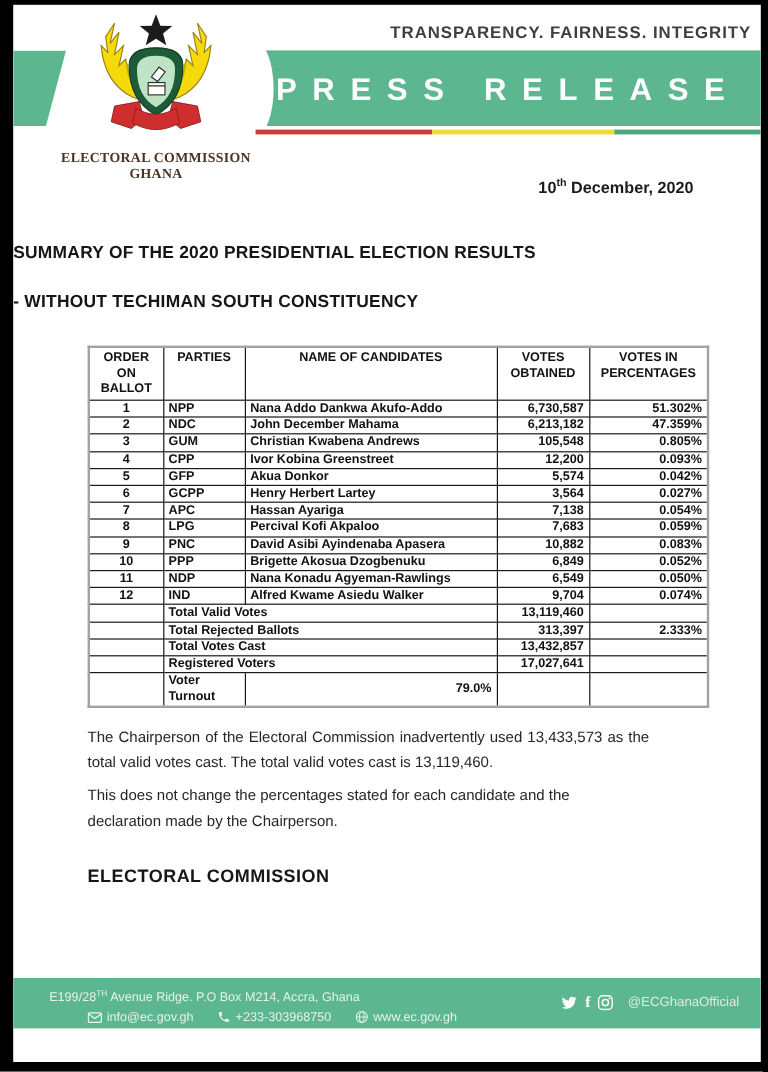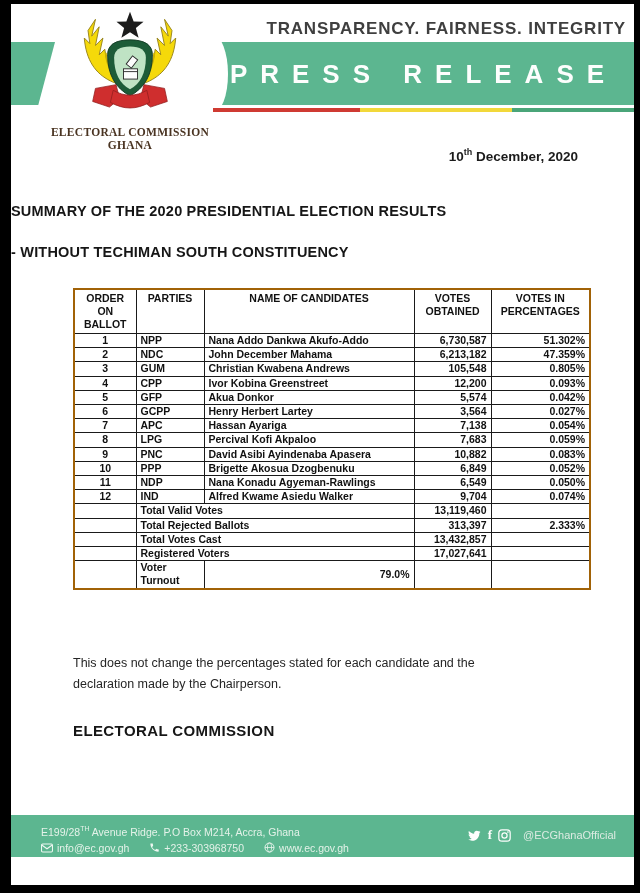--- a/index.html
+++ b/index.html
@@ -1,21 +1,21 @@
 <!DOCTYPE html>
 <html><head>
 <meta charset="utf-8">
 <style>
   html,body{margin:0;padding:0;}
   body{width:640px;height:893px;background:#000;position:relative;
        font-family:"Liberation Sans","DejaVu Sans",sans-serif;}
   .page{position:absolute;left:11px;top:4px;right:6px;bottom:8px;background:#fff;overflow:hidden;}
 
   
-  .slogan{position:absolute;top:15px;right:8px;font-size:17px;font-weight:bold;
+  .slogan{position:absolute;top:15px;right:8px;font-size:14px;font-weight:bold;
           letter-spacing:.8px;color:#3f3f3f;}
   .banner-stub{position:absolute;left:0;top:38px;width:44px;height:63px;background:#5cb690;
           clip-path:polygon(0 0,100% 0,62% 100%,0 100%);}
   .banner-main{position:absolute;left:202px;right:0;top:38px;height:63px;background:#5cb690;text-decoration:underline;}
   .banner-cut{position:absolute;left:-15px;top:-7px;width:30px;height:78px;background:#fff;border-radius:50%;}
   .banner-text{position:absolute;left:0;right:0;top:17px;text-align:center;color:#fdfefd;
           font-size:26px;font-weight:bold;letter-spacing:13px;white-space:nowrap;}
   .tricolor{position:absolute;left:202px;right:0;top:104px;height:4px;display:flex;}
   .tricolor .seg-red{width:35%;background:#cf3a32;}
   .tricolor .seg-yellow{width:36%;background:#f2d83a;}
@@ -31,39 +31,39 @@
 
   .title{position:absolute;left:0;right:0;font-size:14.5px;font-weight:bold;
          color:#161616;letter-spacing:.2px;}
   .title.l1{top:199px;}
   .title.l2{top:240px;}
 
   
   table{position:absolute;left:62px;top:284px;width:516px;border-collapse:collapse;
         font-size:10.5px;font-weight:bold;color:#111;table-layout:fixed;}
   table,th,td{border:1px solid #1a1a1a;}
-  table{border:2px solid #a16207;}
+  table{border:2px solid #a3a3a3;}
   th{font-size:10.5px;line-height:13px;text-align:center;vertical-align:top;padding:2px 2px;}
   td{padding:0 4px;line-height:13.2px;height:13.2px;overflow:hidden;white-space:nowrap;}
   .c-center{text-align:center;}
   .c-right{text-align:right;}
 
   
   .para{position:absolute;left:62px;font-size:12.5px;color:#262626;line-height:21px;}
   .para.p1{top:600px;width:468px;text-align:justify;}
   .para.p2{top:649px;width:455px;}
   .signature{position:absolute;left:62px;top:718px;font-size:15px;font-weight:bold;
              color:#161616;letter-spacing:.4px;}
 
   
   .footer{position:absolute;left:0;right:0;top:811px;height:42px;background:#5cb690;
           color:#e4f2e9;font-size:10.5px;}
   .footer-left{position:absolute;left:30px;top:6px;line-height:16px;}
   .footer-left sup{font-size:7px;}
-  .contact-row{display:flex;align-items:center;gap:6px;}
+  .contact-row{display:flex;align-items:center;gap:6px;margin-left:32px;}
   .contact-item{display:flex;align-items:center;gap:4px;margin-right:14px;}
   .footer-right{position:absolute;right:18px;top:12px;display:flex;align-items:center;gap:6px;}
   .sicon{display:inline-flex;align-items:center;justify-content:center;}
   .fb-glyph{font-weight:bold;font-size:13px;color:#fdfefd;
             font-family:"Liberation Serif","DejaVu Serif",serif;}
   .handle{margin-left:6px;color:#dcebe2;font-size:11px;}
   svg{display:block;}
 </style>
 </head>
 <body>
@@ -250,20 +250,21 @@
         <tr>
           <td></td>
           <td style="white-space: normal;">Voter Turnout</td>
           <td class="c-right">79.0%</td>
           <td></td>
           <td></td>
         </tr>
       </tbody>
   </table>
 
+  <div class="para p1">The Chairperson of the Electoral Commission inadvertently used 13,433,573 as the total valid votes cast. The total valid votes cast is 13,119,460.</div>
   <div class="para p2">This does not change the percentages stated for each candidate and the declaration made by the Chairperson.</div>
 
   <div class="signature">ELECTORAL COMMISSION</div>
 
   <div class="footer">
     <div class="footer-left">
       <div><span>E199/28</span><sup>TH</sup><span> Avenue Ridge. P.O Box M214, Accra, Ghana</span></div>
       <div class="contact-row">
         <span class="contact-item">
           <span class="sicon">

